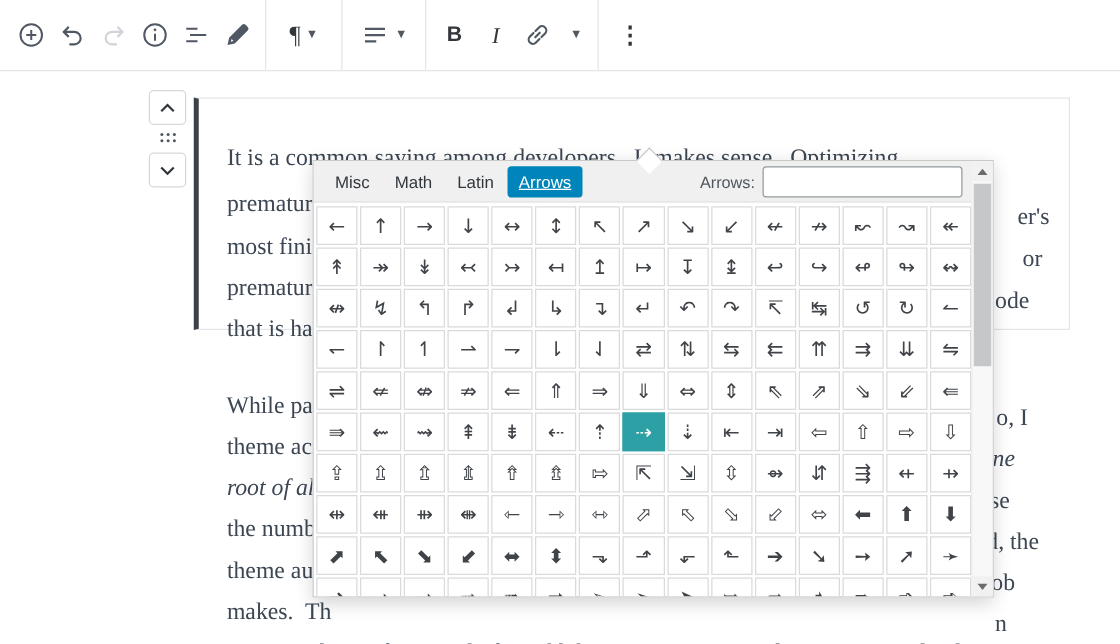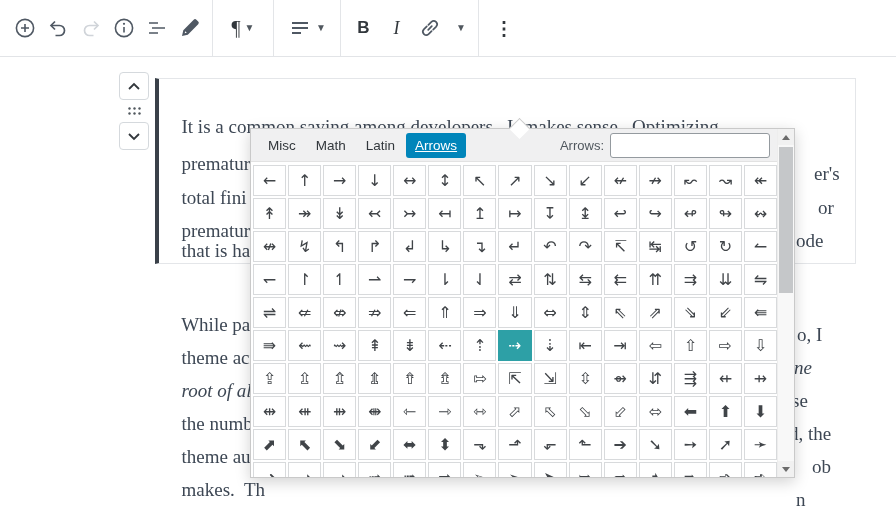--- a/index.html
+++ b/index.html
@@ -198,28 +198,28 @@
 <div class="block1"></div>
 
 <div class="doc-line" style="left:172px; top:94px;">
   <span>It is a common saying among developers.  It makes sense.  Optimizing</span>
 </div>
 <div class="doc-line" style="left:172px; top:131px; width:700px;">
   <span>prematur</span>
   <span class="frag-right" style="left:642px">er's</span>
 </div>
 <div class="doc-line" style="left:172px; top:165px; width:700px;">
-  <span>total fini</span>
+  <span>most fini</span>
   <span class="frag-right" style="left:646px">or</span>
 </div>
 <div class="doc-line" style="left:172px; top:198px; width:700px;">
   <span>prematur</span>
   <span class="frag-right" style="left:624px">ode</span>
 </div>
-<div class="doc-line" style="left:172px; top:218px;">
+<div class="doc-line" style="left:172px; top:231px;">
   <span>that is ha</span>
 </div>
 
 <div class="doc-line" style="left:172px; top:292px; width:700px;">
   <span>While pa</span>
   <span class="frag-right" style="left:625px">o, I</span>
 </div>
 <div class="doc-line" style="left:172px; top:325px; width:700px;">
   <span>theme acr</span>
   <span class="frag-right ital" style="left:622px">ne</span>
@@ -227,21 +227,21 @@
 <div class="doc-line" style="left:172px; top:358px; width:700px;">
   <span class="ital">root of ali</span>
   <span class="frag-right" style="left:620px">se</span>
 </div>
 <div class="doc-line" style="left:172px; top:391px; width:700px;">
   <span>the numb</span>
   <span class="frag-right" style="left:617px">d, the</span>
 </div>
 <div class="doc-line" style="left:172px; top:424px; width:700px;">
   <span>theme au</span>
-  <span class="frag-right" style="left:640px">ob</span>
+  <span class="frag-right" style="left:621px">ob</span>
 </div>
 <div class="doc-line" style="left:172px; top:457px; width:700px;">
   <span>makes.  Th</span>
   <span class="frag-right" style="left:624px">n</span>
 </div>
 <div class="doc-line" style="left:172px; top:490px;">
   <span>core WordPress for a total of 105 kb because "most" WordPress sites are loading</span>
 </div>
 
 <div class="popup-caret"></div>

